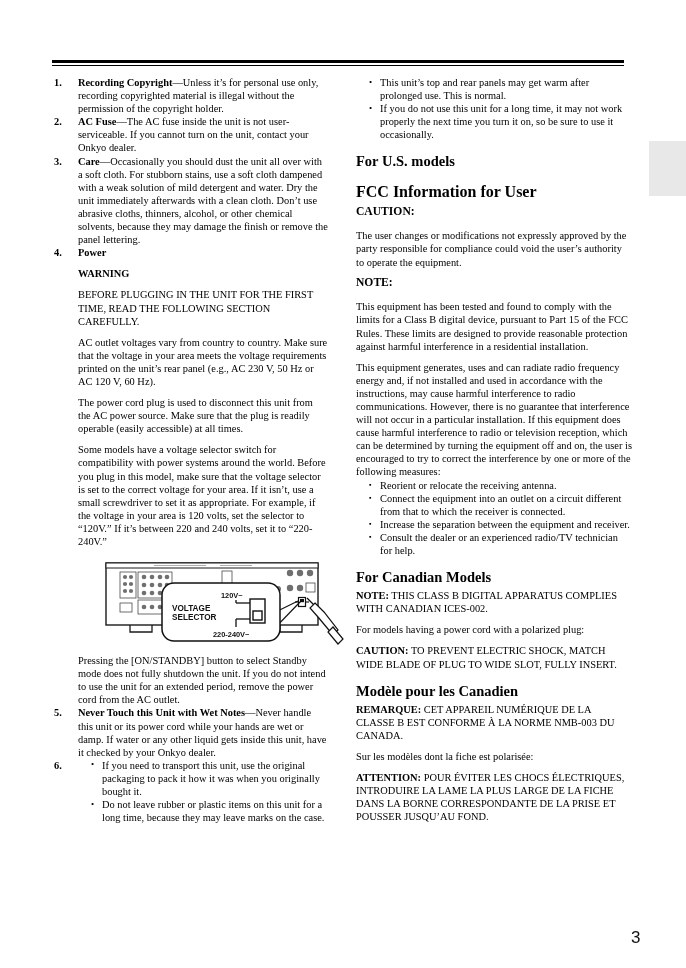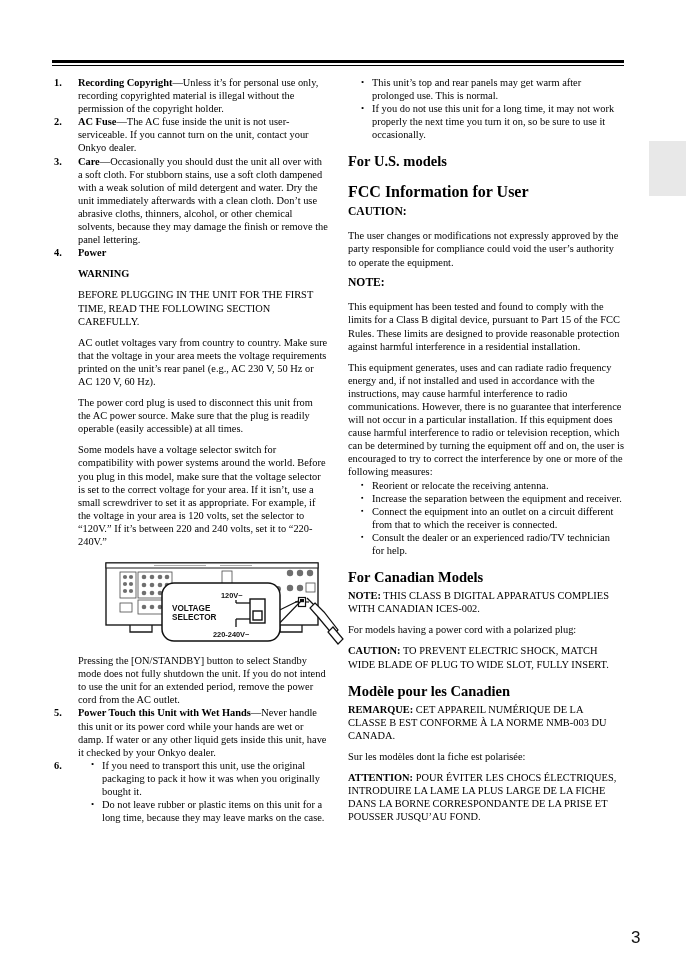--- a/index.html
+++ b/index.html
@@ -62,21 +62,21 @@
   
   .col {
     position: absolute;
     top: 76px;
     width: 276px;
     font-size: 10.4px;
     line-height: 13.1px;
     text-align: left;
   }
   .col-left  { left: 52px; }
-  .col-right { left: 348px; }
+  .col-right { left: 356px; }
 
   
   .num-item {
     position: relative;
     padding-left: 26px;
     margin-bottom: 0;
   }
   .num-item > .num {
     position: absolute;
     left: 2px;
@@ -292,21 +292,21 @@
             <path d="M231 70 L241 82 L236 87 L226 75 Z"></path>
           </g>
         </svg>
       </div>
 
       <p class="para">Pressing the [ON/STANDBY] button to select Standby mode does not fully shutdown the unit. If you do not intend to use the unit for an extended period, remove the power cord from the AC outlet.</p>
     </div>
 
     <div class="num-item">
       <span class="num">5.</span>
-      <p class="para"><span class="lead">Power Touch this Unit with Wet Hands</span><span>—Never handle this unit or its power cord while your hands are wet or damp. If water or any other liquid gets inside this unit, have it checked by your Onkyo dealer.</span></p>
+      <p class="para"><span class="lead">Never Touch this Unit with Wet Notes</span><span>—Never handle this unit or its power cord while your hands are wet or damp. If water or any other liquid gets inside this unit, have it checked by your Onkyo dealer.</span></p>
     </div>
 
     <div class="num-item">
       <span class="num">6.</span>
       <ul class="bullets indented">
         <li>If you need to transport this unit, use the original packaging to pack it how it was when you originally bought it.</li>
         <li>Do not leave rubber or plastic items on this unit for a long time, because they may leave marks on the case.</li>
       </ul>
     </div>
 
@@ -324,22 +324,22 @@
 
     <p class="blk-head">CAUTION:</p>
     <p class="para">The user changes or modifications not expressly approved by the party responsible for compliance could void the user’s authority to operate the equipment.</p>
 
     <p class="blk-head">NOTE:</p>
     <p class="para">This equipment has been tested and found to comply with the limits for a Class B digital device, pursuant to Part 15 of the FCC Rules. These limits are designed to provide reasonable protection against harmful interference in a residential installation.</p>
     <p class="para">This equipment generates, uses and can radiate radio frequency energy and, if not installed and used in accordance with the instructions, may cause harmful interference to radio communications. However, there is no guarantee that interference will not occur in a particular installation. If this equipment does cause harmful interference to radio or television reception, which can be determined by turning the equipment off and on, the user is encouraged to try to correct the interference by one or more of the following measures:</p>
 
     <ul class="bullets sq indented">
       <li>Reorient or relocate the receiving antenna.</li>
+      <li>Connect the equipment into an outlet on a circuit different from that to which the receiver is connected.</li>
       <li>Increase the separation between the equipment and receiver.</li>
-      <li>Connect the equipment into an outlet on a circuit different from that to which the receiver is connected.</li>
       <li>Consult the dealer or an experienced radio/TV technician for help.</li>
     </ul>
 
     <h2 class="sec-head">For Canadian Models</h2>
     <p class="para"><span class="inline-b">NOTE:</span><span> THIS CLASS B DIGITAL APPARATUS COMPLIES WITH CANADIAN ICES-002.</span></p>
     <p class="para">For models having a power cord with a polarized plug:</p>
     <p class="para"><span class="inline-b">CAUTION:</span><span> TO PREVENT ELECTRIC SHOCK, MATCH WIDE BLADE OF PLUG TO WIDE SLOT, FULLY INSERT.</span></p>
 
     <h2 class="sec-head">Modèle pour les Canadien</h2>
     <p class="para"><span class="inline-b">REMARQUE:</span><span> CET APPAREIL NUMÉRIQUE DE LA CLASSE B EST CONFORME À LA NORME NMB-003 DU CANADA.</span></p>

